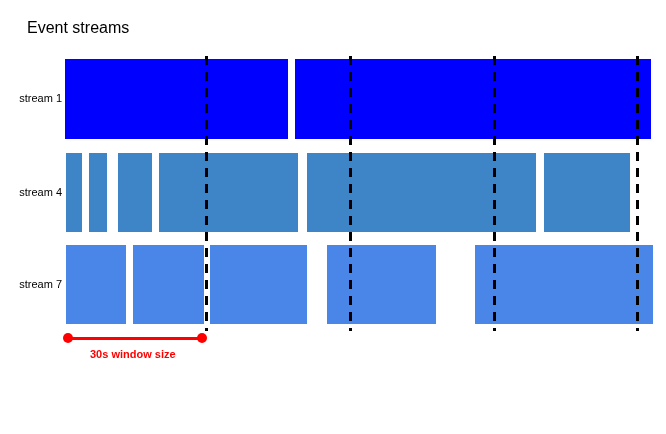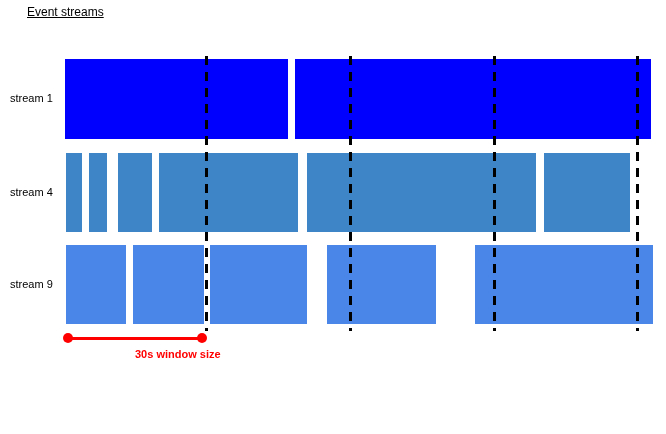--- a/index.html
+++ b/index.html
@@ -1,25 +1,25 @@
 <!DOCTYPE html>
 <html><head>
 <meta charset="utf-8">
 <style>
   html,body{margin:0;padding:0;background:#ffffff;}
   .canvas{
     position:relative;width:666px;height:434px;background:#ffffff;
     font-family:"Liberation Sans", sans-serif;overflow:hidden;
   }
   .figure-title{
-    position:absolute;left:27px;top:5px;font-size:12px;color:#000;z-index:4;text-decoration:underline;
+    position:absolute;left:27px;top:19px;font-size:16px;color:#000;z-index:4;
   }
   .row-label{
     position:absolute;left:10px;width:52px;font-size:11px;color:#000;
-    text-align:left;z-index:4;white-space:nowrap;
+    text-align:right;z-index:4;white-space:nowrap;
   }
   .seg{position:absolute;z-index:1;}
   .dash{
     position:absolute;width:3px;z-index:3;
     background:repeating-linear-gradient(to bottom,#000 0px,#000 9px,transparent 9px,transparent 16px);
   }
   .ann-line{position:absolute;height:3px;z-index:4;}
   .ann-dot{position:absolute;width:10px;height:10px;border-radius:50%;z-index:5;}
   .ann-text{position:absolute;font-size:11px;font-weight:bold;z-index:4;white-space:nowrap;}
 </style>
@@ -32,27 +32,27 @@
 <div class="row-label" style="top: 92px;">stream 1</div>
     <div class="seg" style="left: 65px; top: 59px; width: 223px; height: 80px; background: rgb(0, 0, 255);"></div>
     <div class="seg" style="left: 295px; top: 59px; width: 356px; height: 80px; background: rgb(0, 0, 255);"></div>
     <div class="row-label" style="top: 185.5px;">stream 4</div>
     <div class="seg" style="left: 66px; top: 153px; width: 16px; height: 79px; background: rgb(61, 133, 198);"></div>
     <div class="seg" style="left: 89px; top: 153px; width: 18px; height: 79px; background: rgb(61, 133, 198);"></div>
     <div class="seg" style="left: 118px; top: 153px; width: 34px; height: 79px; background: rgb(61, 133, 198);"></div>
     <div class="seg" style="left: 159px; top: 153px; width: 139px; height: 79px; background: rgb(61, 133, 198);"></div>
     <div class="seg" style="left: 307px; top: 153px; width: 229px; height: 79px; background: rgb(61, 133, 198);"></div>
     <div class="seg" style="left: 544px; top: 153px; width: 86px; height: 79px; background: rgb(61, 133, 198);"></div>
-    <div class="row-label" style="top: 277.5px;">stream 9</div>
+    <div class="row-label" style="top: 277.5px;">stream 7</div>
     <div class="seg" style="left: 66px; top: 245px; width: 60px; height: 79px; background: rgb(74, 134, 232);"></div>
     <div class="seg" style="left: 133px; top: 245px; width: 71px; height: 79px; background: rgb(74, 134, 232);"></div>
     <div class="seg" style="left: 210px; top: 245px; width: 97px; height: 79px; background: rgb(74, 134, 232);"></div>
     <div class="seg" style="left: 327px; top: 245px; width: 109px; height: 79px; background: rgb(74, 134, 232);"></div>
     <div class="seg" style="left: 475px; top: 245px; width: 178px; height: 79px; background: rgb(74, 134, 232);"></div>
     <div class="dash" style="left: 205px; top: 56px; height: 275px;"></div>
     <div class="dash" style="left: 349px; top: 56px; height: 275px;"></div>
     <div class="dash" style="left: 493px; top: 56px; height: 275px;"></div>
     <div class="dash" style="left: 636px; top: 56px; height: 275px;"></div>
     <div class="ann-line" style="left: 68px; top: 337px; width: 134px; background: rgb(255, 0, 0);"></div>
     <div class="ann-dot" style="left: 63px; top: 333px; background: rgb(255, 0, 0);"></div>
     <div class="ann-dot" style="left: 197px; top: 333px; background: rgb(255, 0, 0);"></div>
-    <div class="ann-text" style="left: 90px; top: 348px; color: rgb(255, 0, 0); margin-left: 45px;">30s window size</div>
+    <div class="ann-text" style="left: 90px; top: 348px; color: rgb(255, 0, 0);">30s window size</div>
   </div>
 
 </body></html>

